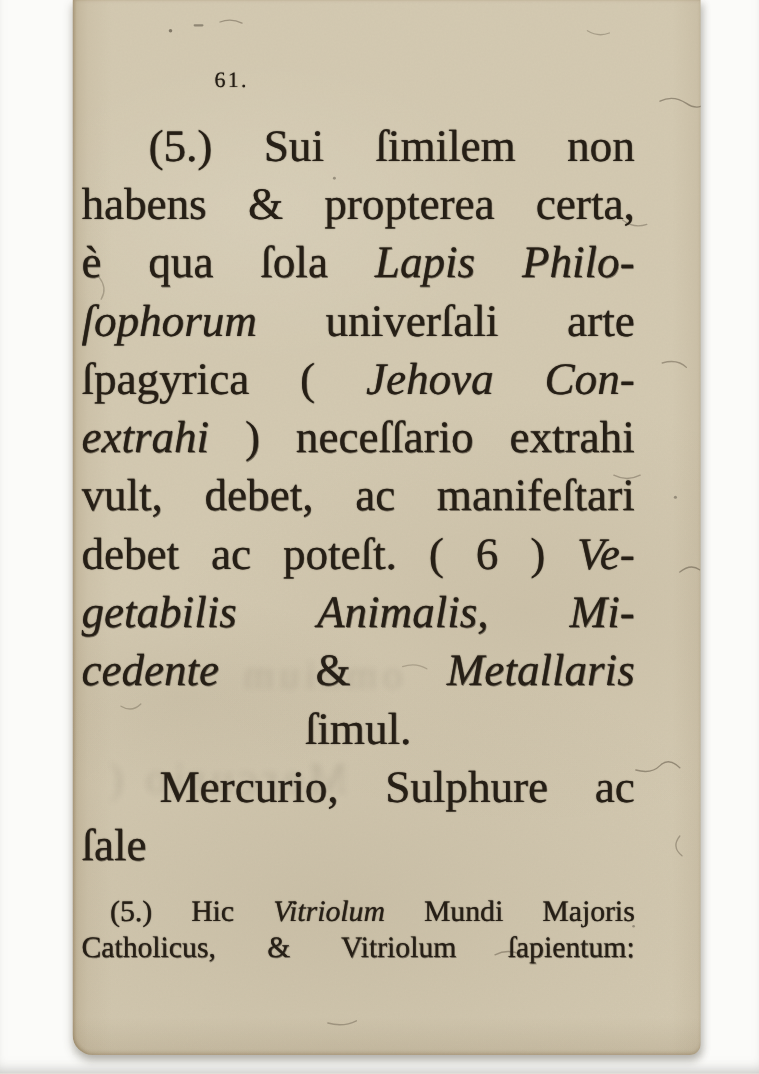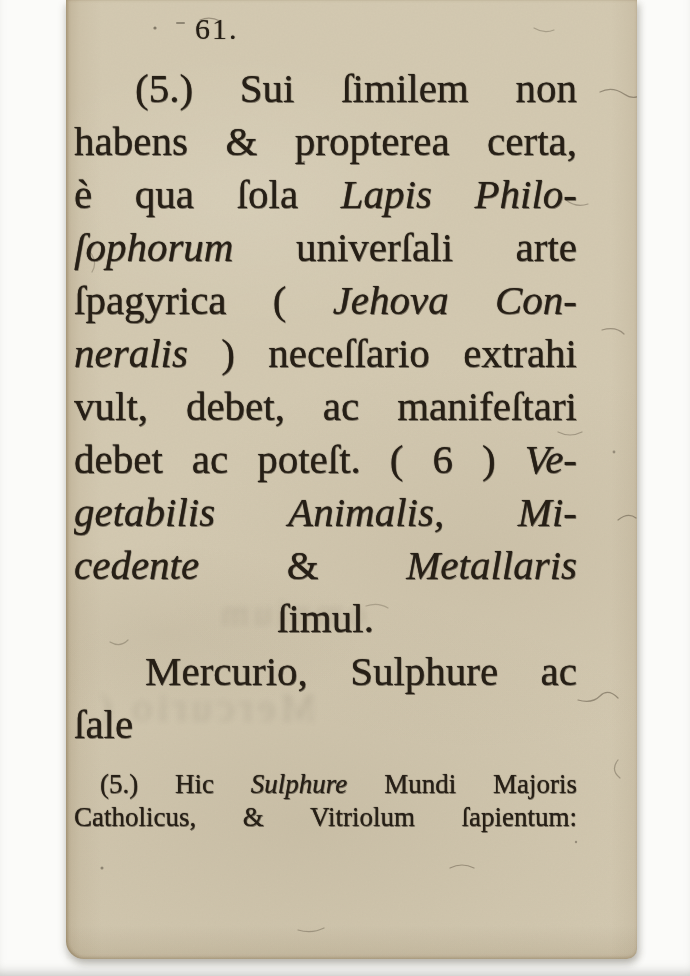--- a/index.html
+++ b/index.html
@@ -33,22 +33,23 @@
     position:absolute; transform:scaleX(-1); filter:blur(3px);
     opacity:.13; color:#3f382c; font-size:40px; letter-spacing:5px; white-space:nowrap;
   }
   .ghost.g1 { left:150px; top:592px; font-size:36px; }
   .ghost.g2 { left:28px;  top:684px; }
   .content {
     position:absolute; left:0; top:0; right:0; bottom:0;
     padding:14px 60px 0 8px; color:#261f16;
   }
   .pagenum {
-    padding-left:121px; font-size:30px; line-height:30px; letter-spacing:2px;
+    padding-left:121px; font-size:20px; line-height:30px; letter-spacing:2px;
     text-shadow:0 0 1px rgba(38,31,22,.8);
+    margin-top:44px;
   }
   .body-text { margin-top:18px; font-size:41px; line-height:53px; }
   .footnote  { margin-top:17px; font-size:27px; line-height:32.5px; }
   .tline {
     height:inherit; overflow:hidden;
     text-shadow:0 0 1.1px rgba(38,31,22,.85), .6px .5px .6px rgba(38,31,22,.45);
   }
   .body-text .tline { height:53px; }
   .footnote  .tline { height:33px; }
   .a-justify { text-align:justify; text-align-last:justify; }
@@ -101,28 +102,28 @@
     <div class="ghost g2">Mercurio (</div>
 
     <div class="content">
       <div class="pagenum">61.</div>
       <div class="body-text" id="body-lines">
           <div class="tline a-justify" style="padding-left: 61px;"><span class="rm">(5.)  Sui ſimilem non</span></div>
           <div class="tline a-justify"><span class="rm">habens &amp; propterea certa,</span></div>
           <div class="tline a-justify"><span class="rm">è qua ſola </span><span class="it">Lapis Philo-</span></div>
           <div class="tline a-justify"><span class="it">ſophorum</span><span class="rm"> univerſali arte</span></div>
           <div class="tline a-justify"><span class="rm">ſpagyrica ( </span><span class="it">Jehova Con-</span></div>
-          <div class="tline a-justify"><span class="it">neralis</span><span class="rm"> ) neceſſario extrahi</span></div>
+          <div class="tline a-justify"><span class="it">extrahi</span><span class="rm"> ) neceſſario extrahi</span></div>
           <div class="tline a-justify"><span class="rm">vult, debet, ac manifeſtari</span></div>
           <div class="tline a-justify"><span class="rm">debet ac poteſt. ( 6 ) </span><span class="it">Ve-</span></div>
           <div class="tline a-justify"><span class="it">getabilis Animalis, Mi-</span></div>
           <div class="tline a-justify"><span class="it">cedente</span><span class="rm"> &amp; </span><span class="it">Metallaris</span></div>
           <div class="tline a-left"><span class="rm">ſimul.</span></div>
           <div class="tline a-justify" style="padding-left: 71px;"><span class="rm">Mercurio, Sulphure ac</span></div>
           <div class="tline a-right"><span class="rm">ſale</span></div>
         </div>
       <div class="footnote" id="footnote-lines">
-          <div class="tline a-justify" style="padding-left: 26px;"><span class="rm">(5.) Hic </span><span class="it">Sulphure</span><span class="rm"> Mundi Majoris</span></div>
+          <div class="tline a-justify" style="padding-left: 26px;"><span class="rm">(5.) Hic </span><span class="it">Vitriolum</span><span class="rm"> Mundi Majoris</span></div>
           <div class="tline a-justify"><span class="rm">Catholicus, &amp; Vitriolum ſapientum:</span></div>
         </div>
     </div>
   </div>
 </div>
 
 </body></html>

